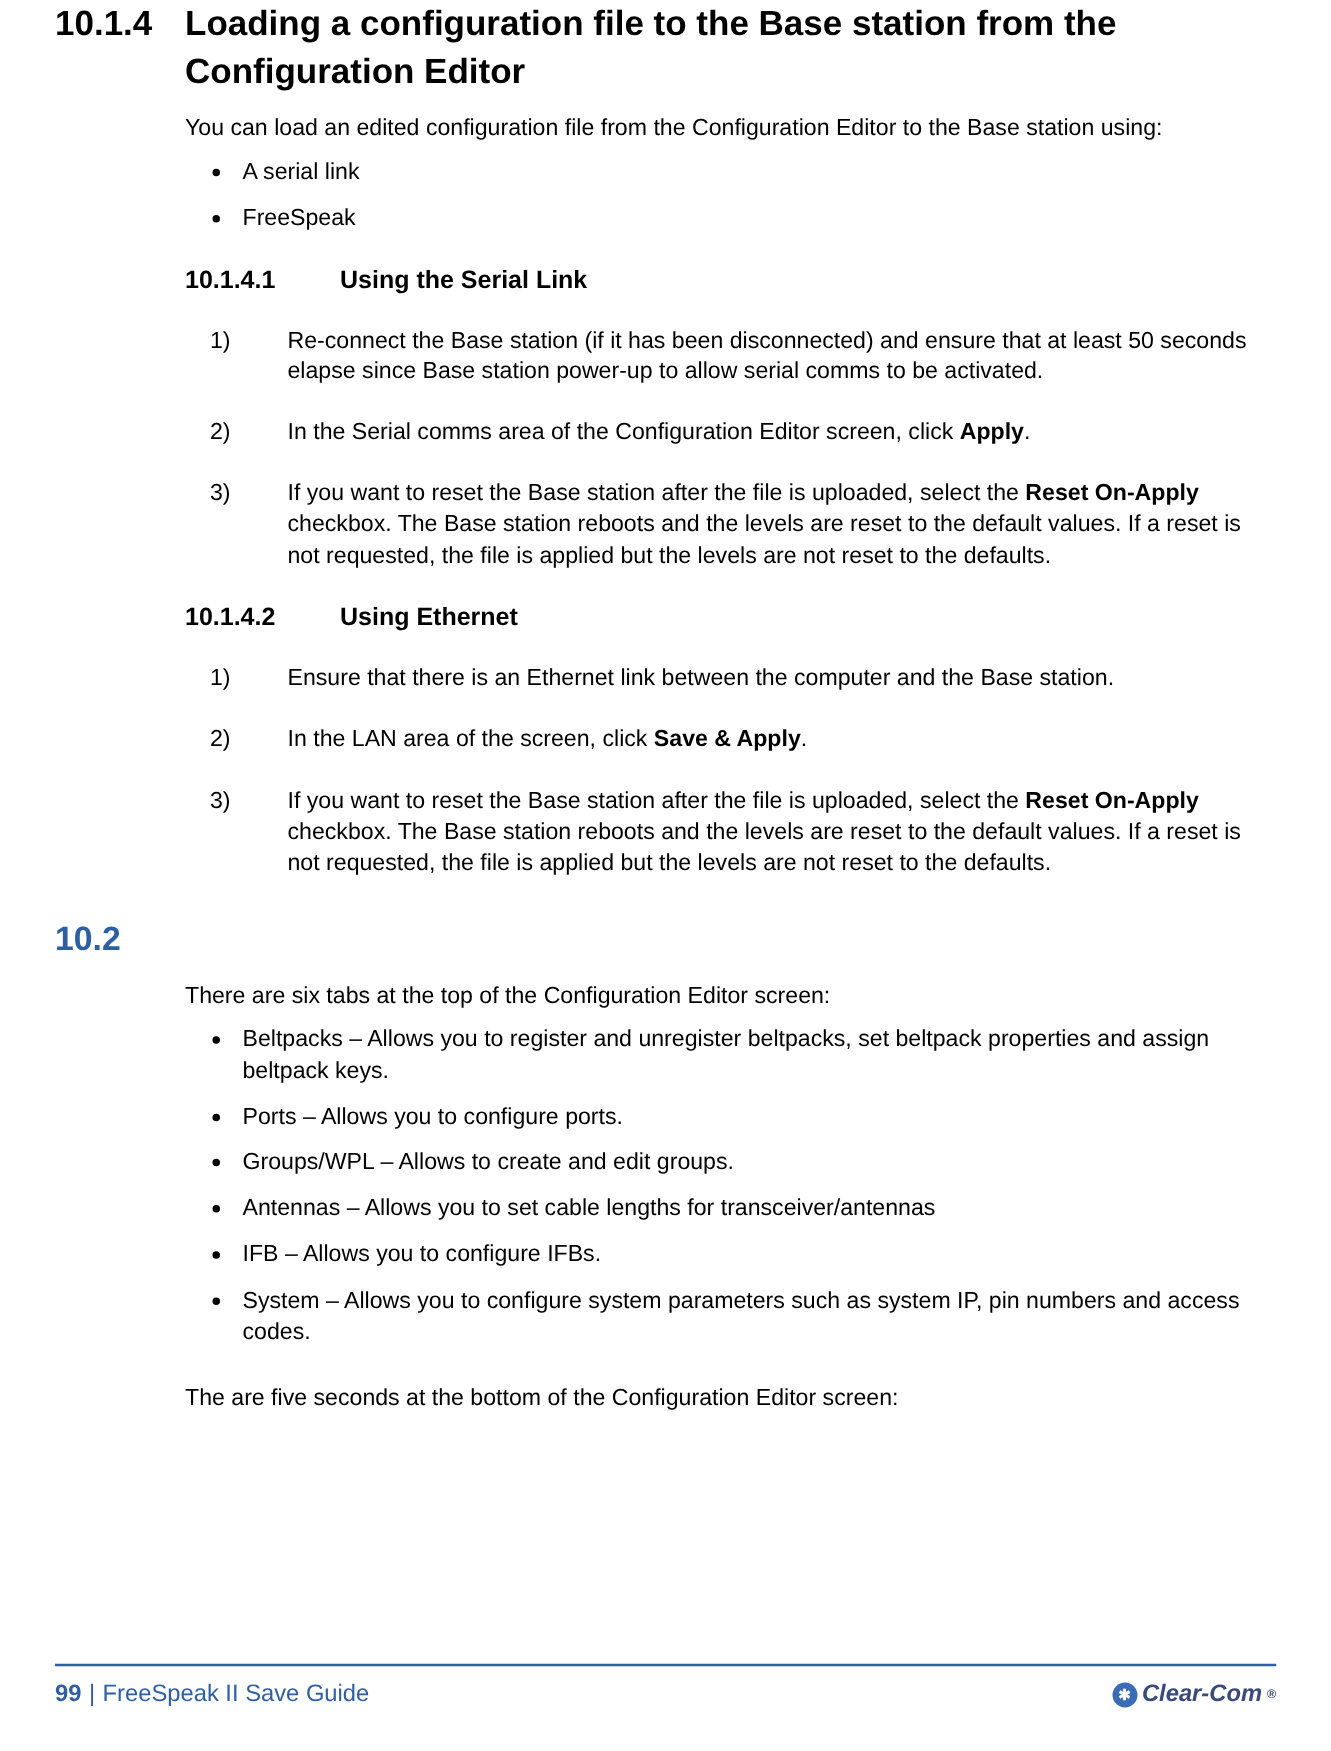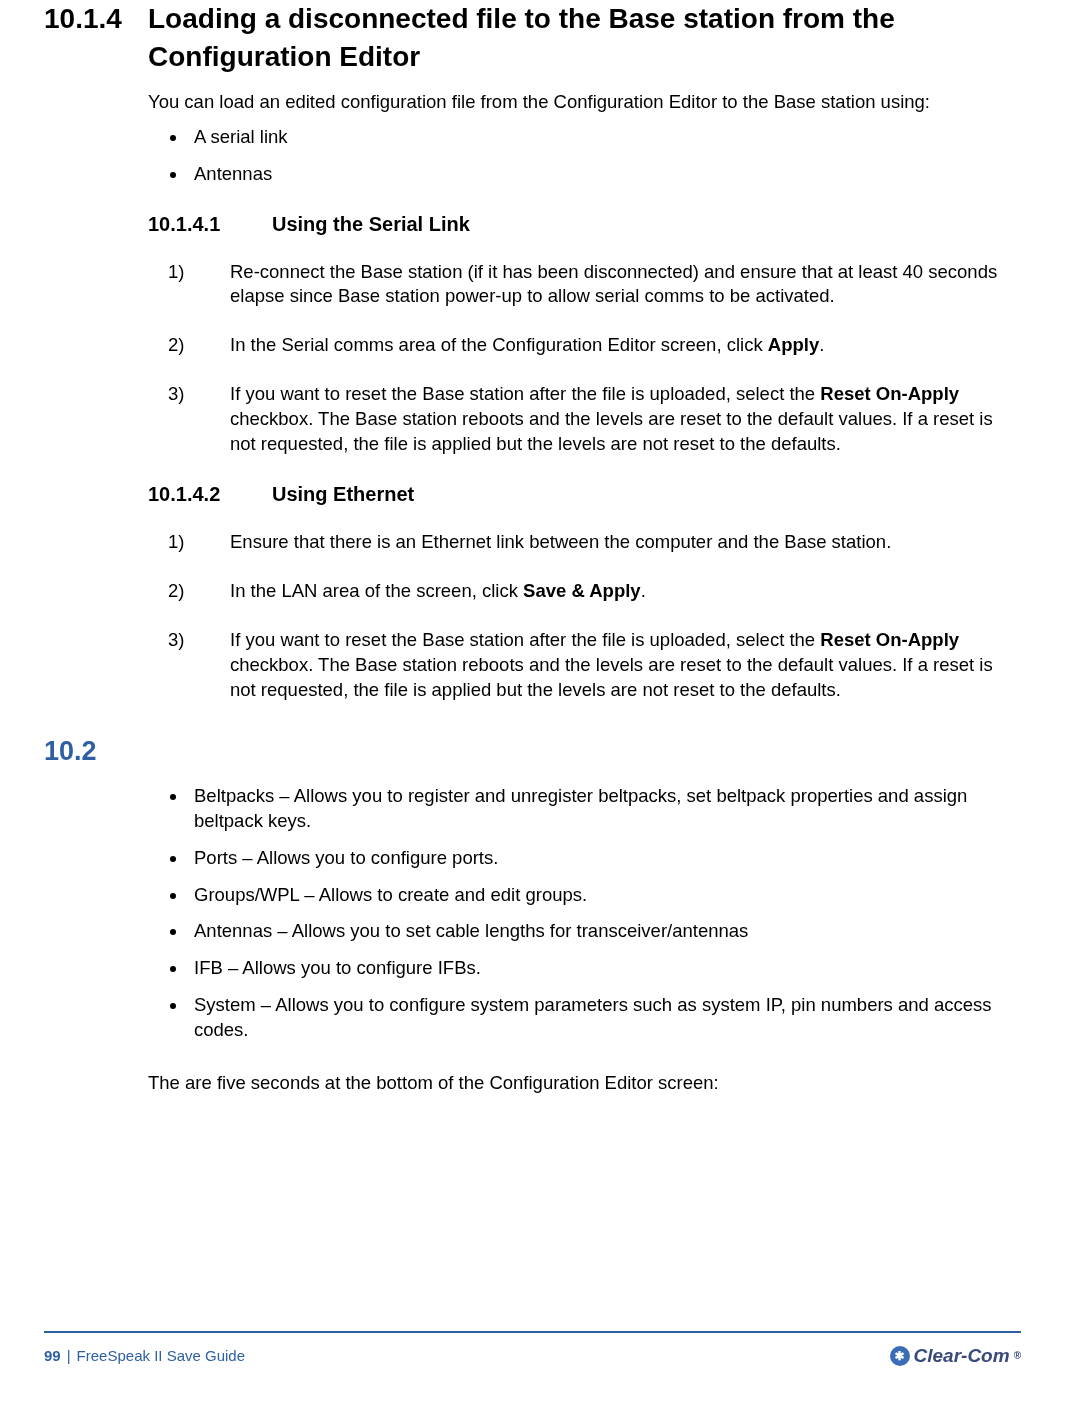--- a/index.html
+++ b/index.html
@@ -54,21 +54,21 @@
     position: absolute;
     left: 44px;
     right: 44px;
     bottom: 32px;
     border-top: 2px solid #2e5fa3;
     padding-top: 10px;
     display: flex;
     align-items: center;
     justify-content: space-between;
   }
-  .footer-left { display: flex; align-items: flex-start; gap: 6px; font-size: 15px; }
+  .footer-left { display: flex; align-items: flex-start; gap: 6px; font-size: 19px; }
   .footer-left .pg { color: #2e5fa3; font-weight: bold; }
   .footer-left .sep { color: #2e5fa3; }
   .footer-left .doc { color: #2e5fa3; }
   .logo {
     display: flex;
     align-items: center;
     gap: 4px;
     font-weight: bold;
     font-style: italic;
     color: #3a4a7a;
@@ -83,39 +83,39 @@
   .logo-reg { font-size: 10px; vertical-align: super; font-style: normal; }
   b { font-weight: bold; }
 </style>
 </head>
 <body>
 
 <div class="page">
 
   <div class="h3">
     <span class="h3-num">10.1.4</span>
-    <span class="h3-title">Loading a disconnected file to the Base station from the Configuration Editor</span>
+    <span class="h3-title">Loading a configuration file to the Base station from the Configuration Editor</span>
   </div>
 
   <div class="body-indent">
     <p class="para">You can load an edited configuration file from the Configuration Editor to the Base station using:</p>
     <ul class="bullets">
       <li>A serial link</li>
-      <li>Antennas</li>
+      <li>FreeSpeak</li>
     </ul>
 
     <div class="h4">
       <span class="h4-num">10.1.4.1</span>
       <span>Using the Serial Link</span>
     </div>
 
     <ol class="numbered">
       <li>
         <span class="num">1)</span>
-        <span class="txt">Re-connect the Base station (if it has been disconnected) and ensure that at least 40 seconds elapse since Base station power-up to allow serial comms to be activated.</span>
+        <span class="txt">Re-connect the Base station (if it has been disconnected) and ensure that at least 50 seconds elapse since Base station power-up to allow serial comms to be activated.</span>
       </li>
       <li>
         <span class="num">2)</span>
         <span class="txt"><span>In the Serial comms area of the Configuration Editor screen, click </span><b>Apply</b><span>.</span></span>
       </li>
       <li>
         <span class="num">3)</span>
         <span class="txt"><span>If you want to reset the Base station after the file is uploaded, select the </span><b>Reset On-Apply</b><span> checkbox. The Base station reboots and the levels are reset to the default values. If a reset is not requested, the file is applied but the levels are not reset to the defaults.</span></span>
       </li>
     </ol>
@@ -139,20 +139,21 @@
         <span class="txt"><span>If you want to reset the Base station after the file is uploaded, select the </span><b>Reset On-Apply</b><span> checkbox. The Base station reboots and the levels are reset to the default values. If a reset is not requested, the file is applied but the levels are not reset to the defaults.</span></span>
       </li>
     </ol>
   </div>
 
   <div class="h2">
     <span class="h2-num">10.2</span>
   </div>
 
   <div class="body-indent">
+    <p class="para">There are six tabs at the top of the Configuration Editor screen:</p>
     <ul class="bullets">
       <li>Beltpacks – Allows you to register and unregister beltpacks, set beltpack properties and assign beltpack keys.</li>
       <li>Ports – Allows you to configure ports.</li>
       <li>Groups/WPL – Allows to create and edit groups.</li>
       <li>Antennas – Allows you to set cable lengths for transceiver/antennas</li>
       <li>IFB – Allows you to configure IFBs.</li>
       <li>System – Allows you to configure system parameters such as system IP, pin numbers and access codes.</li>
     </ul>
     <p class="para" style="margin-top:28px">The are five seconds at the bottom of the Configuration Editor screen:</p>
   </div>

